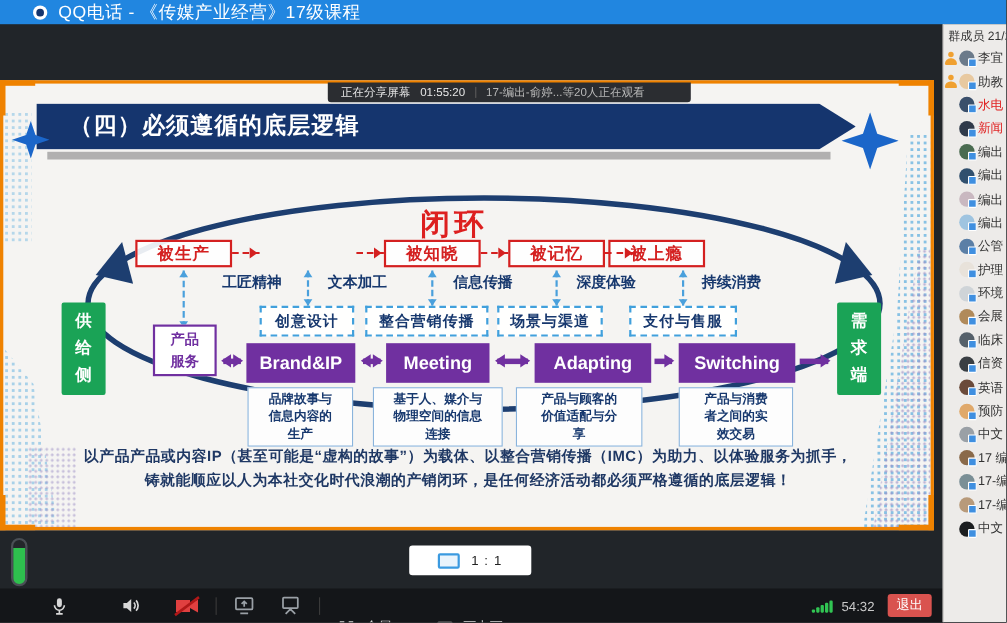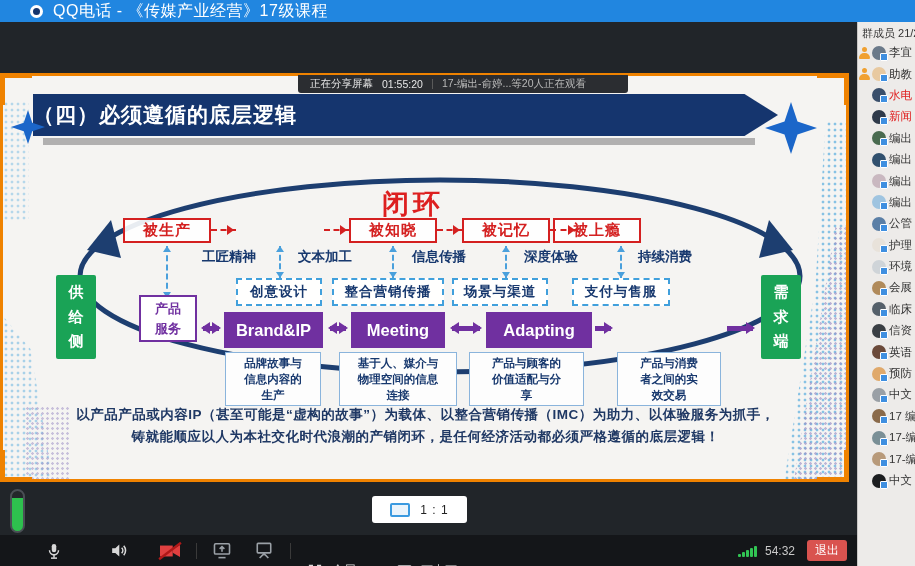--- a/index.html
+++ b/index.html
@@ -24,21 +24,21 @@
   .corner.tr { right:-3px; top:-3px; border-width:5px 5px 0 0; }
   .corner.bl { left:-3px; bottom:-3px; border-width:0 0 5px 5px; }
   .corner.br { right:-3px; bottom:-3px; border-width:0 5px 5px 0; }
   .slide { position:absolute; inset:0; overflow:hidden; }
   .slide > * { position:absolute; }
 
   .dots { background-image:radial-gradient(#74b9e2 1.2px, transparent 1.7px); background-size:6px 6px; }
   .dots.p { background-image:radial-gradient(#9a8cc4 1.1px, transparent 1.5px); background-size:5px 5px; }
 
   .banner { left:30px; top:18px; width:745px; height:42px; background:#15356e; color:#fff;
-    font-size:21px; font-weight:bold; line-height:42px; letter-spacing:1px;
+    font-size:21px; font-weight:bold; line-height:42px; padding-left:30px; letter-spacing:1px;
     clip-path:polygon(0 0,95.5% 0,100% 50%,95.5% 100%,0 100%); z-index:3; }
   .banner-shadow { left:40px; top:62px; width:712px; height:7px; background:#9a9a9a; opacity:.75; z-index:2; }
 
   .loop-label { left:330px; top:110px; width:160px; text-align:center; font-size:27px; font-weight:bold;
     color:#dd1f1f; letter-spacing:4px; z-index:3; }
 
   .rbox { height:25px; border:2px solid #d42020; background:rgba(255,255,255,.9); color:#d42020;
     font-size:15px; font-weight:bold; display:flex; align-items:center; justify-content:center;
     top:142px; z-index:3; letter-spacing:1px; }
   .rdash { top:153px; height:0; border-top:2px dashed #d42020; z-index:3; }
@@ -85,21 +85,21 @@
   
   .status-bar { position:absolute; left:298px; top:75px; width:330px; height:18px; background:#2b2d31;
     z-index:9; display:flex; align-items:center; gap:9px; padding:0 12px; border-radius:0 0 3px 3px;
     font-size:10.5px; color:#e6e6e6; white-space:nowrap; }
   .status-bar .sep { width:1px; height:10px; background:#5a5a5a; }
   .status-bar .viewers { color:#b9b9b9; }
 
   
   .volume-meter { position:absolute; left:10px; top:489px; width:15px; height:44px; border:2px solid #4a4f55;
     border-radius:8px; background:linear-gradient(to top,#2ec04e 82%,#23262a 82%); z-index:4; }
-  .zoom-pill { position:absolute; left:372px; top:496px; width:95px; height:27px; background:#fff;
+  .zoom-pill { position:absolute; left:372px; top:496px; width:111px; height:27px; background:#fff;
     border-radius:3px; display:flex; align-items:center; justify-content:center; gap:10px; z-index:4; }
   .monitor-ic { width:20px; height:14px; border:2px solid #3b9ae0; border-radius:2px; background:#eaf4fc; }
   .zoom-pill .zl { font-size:12px; color:#222; letter-spacing:1px; }
 
   
   .toolbar { position:absolute; left:0; top:535px; width:857px; height:31px; background:#141619;
     display:flex; align-items:center; }
   .tb-ic { display:flex; align-items:center; justify-content:center; width:24px; height:24px; cursor:pointer; }
   .tb-sep { width:1px; height:16px; background:#3a3a3a; margin-left:14px; }
   .tb-label { color:#d8d8d8; font-size:12px; margin-left:5px; }
@@ -201,20 +201,21 @@
       <div class="gbox" style="left:758px">
           <span>需求端</span>
         </div>
       <div class="product">
           <span>产品服务</span>
         </div>
 
       <div class="pbox" style="left:221px;width:99px">Brand&amp;IP</div>
       <div class="pbox" style="left:348px;width:94px">Meeting</div>
       <div class="pbox" style="left:483px;width:106px">Adapting</div>
+      <div class="pbox" style="left:614px;width:106px">Switching</div>
 
       <div class="parrow l r" style="left:200px;width:16px"></div>
       <div class="parrow l r" style="left:327px;width:16px"></div>
       <div class="parrow l r" style="left:449px;width:28px"></div>
       <div class="parrow r" style="left:592px;width:16px"></div>
       <div class="parrow r" style="left:724px;width:26px"></div>
 
       <div class="qbox" style="left:222px;width:96px">品牌故事与信息内容的生产</div>
       <div class="qbox" style="left:336px;width:118px">基于人、媒介与物理空间的信息连接</div>
       <div class="qbox" style="left:466px;width:115px">产品与顾客的价值适配与分享</div>

